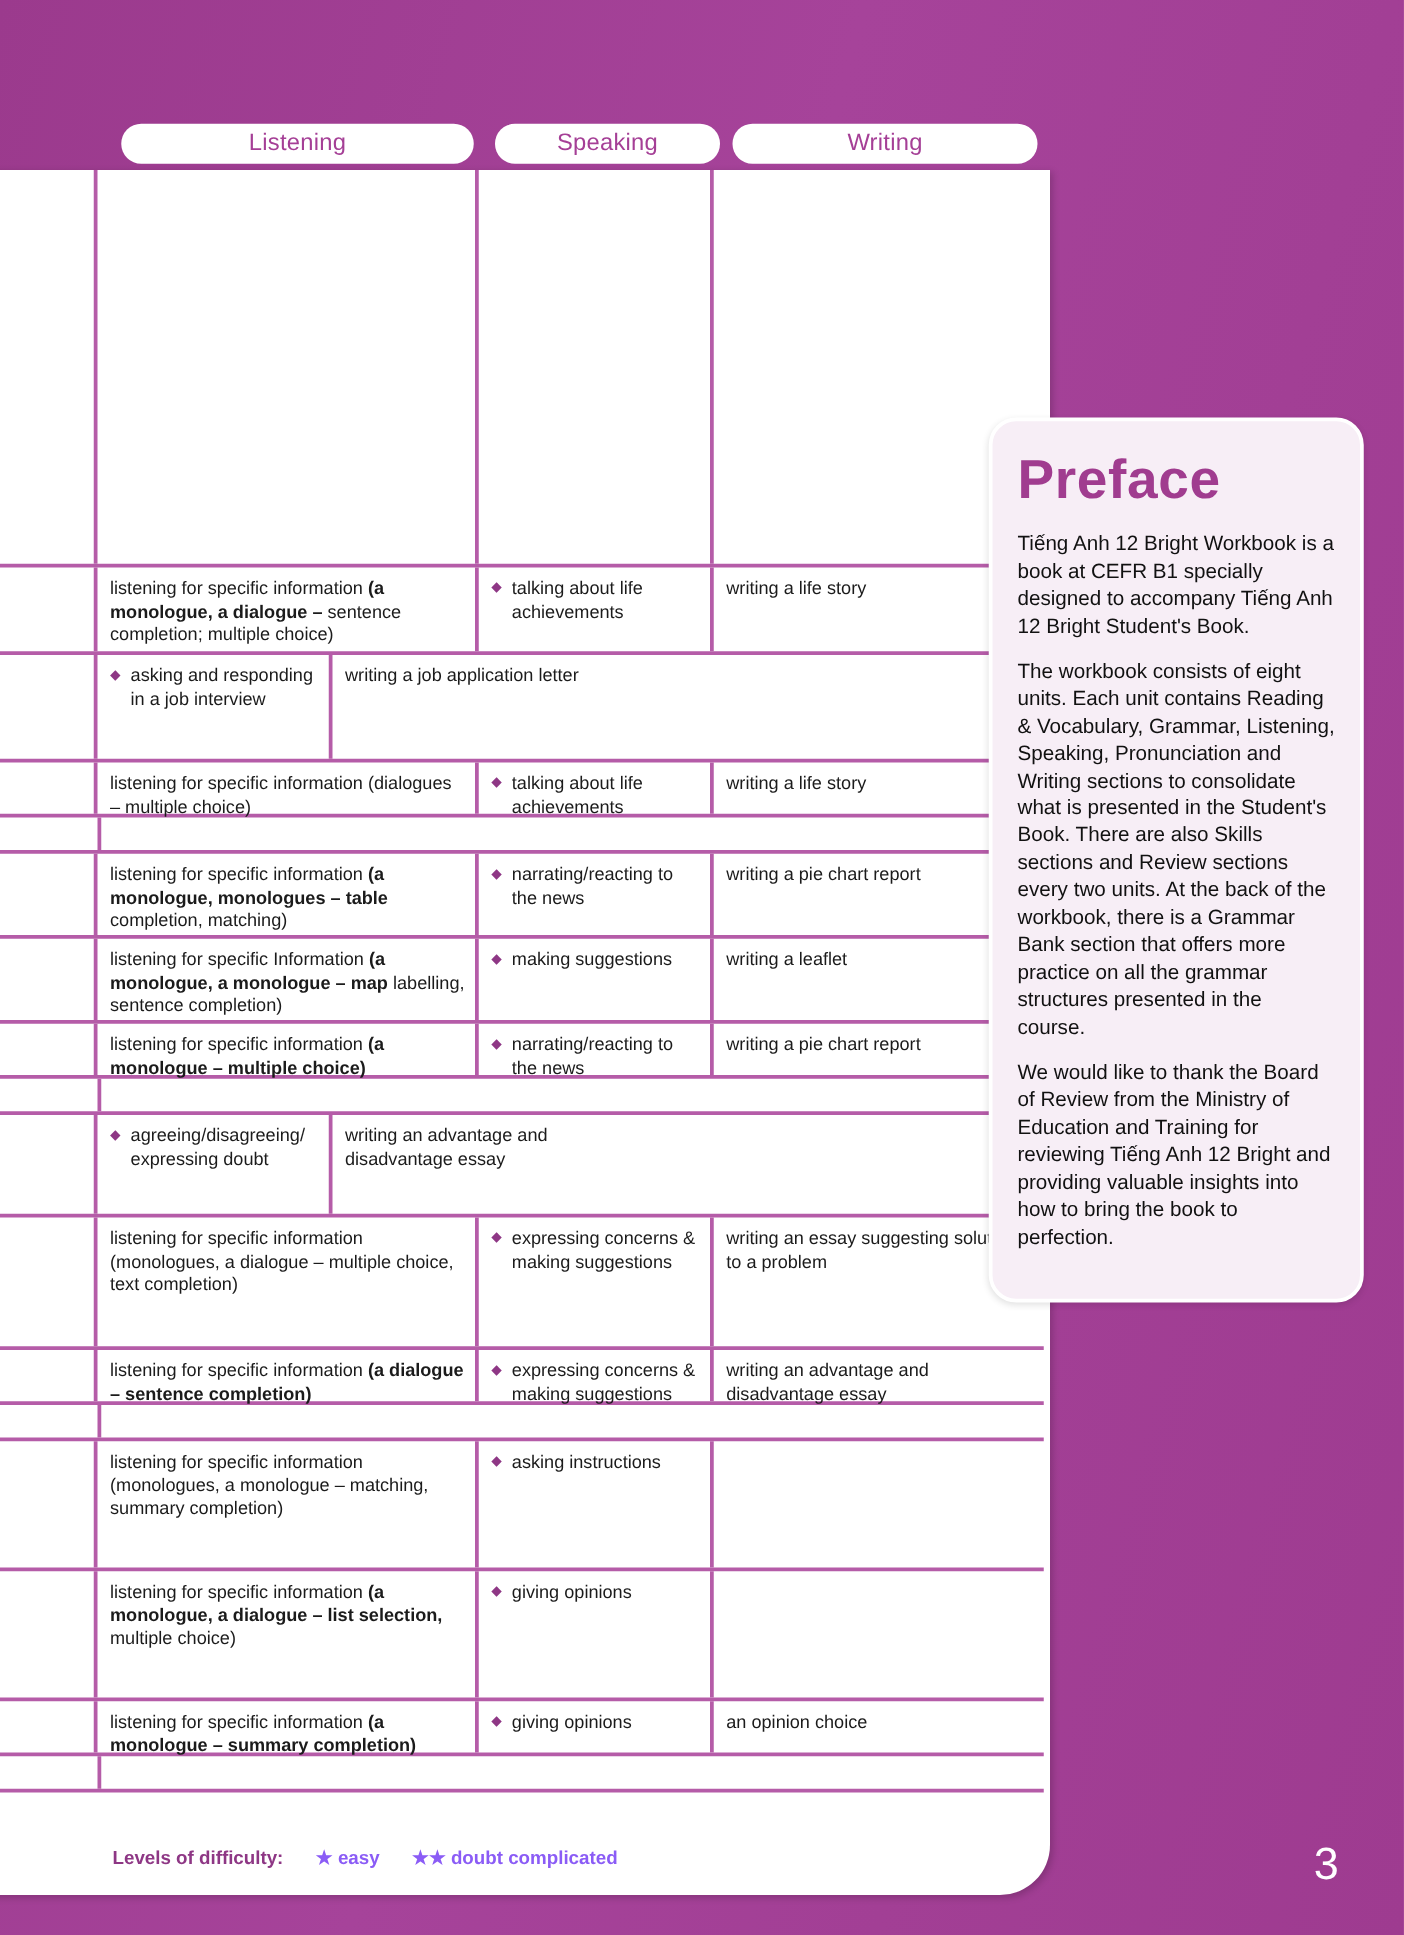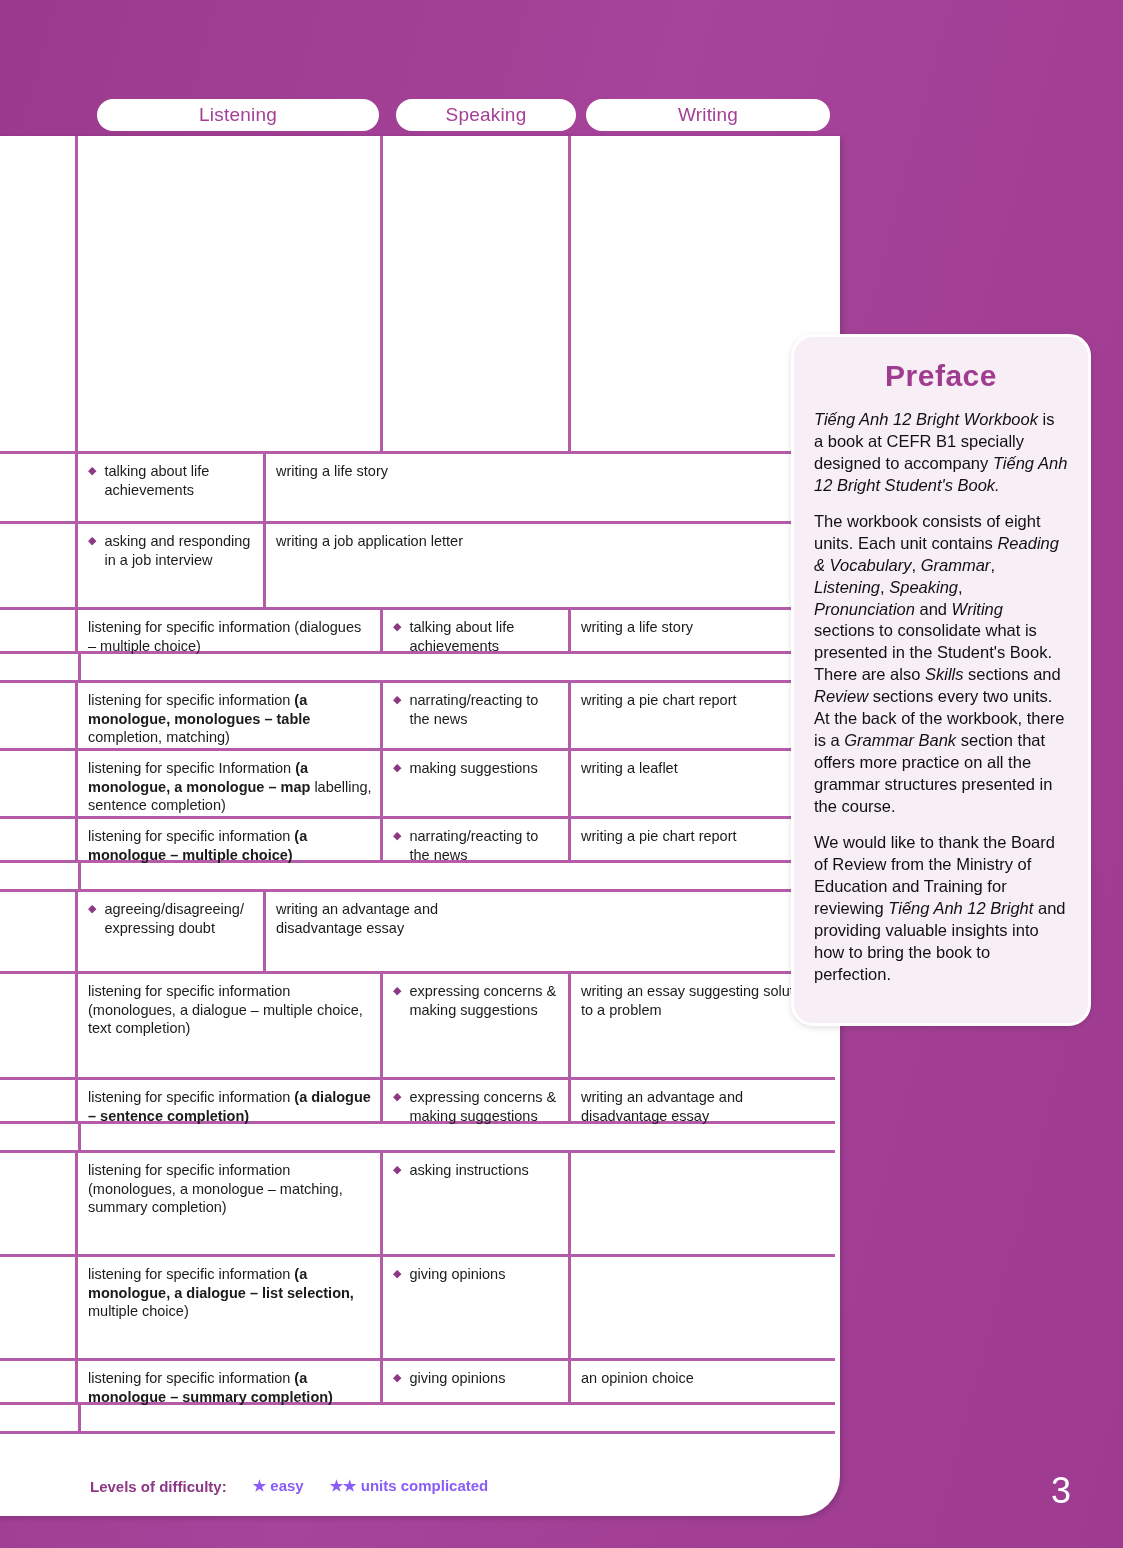--- a/index.html
+++ b/index.html
@@ -136,33 +136,33 @@
     width: 300px;
     background: #f7eef6;
     border: 3px solid #ffffff;
     border-radius: 22px;
     box-sizing: border-box;
     padding: 18px 20px 22px 20px;
     box-shadow: 0 2px 6px rgba(0,0,0,0.12);
   }
   .preface h1 {
     margin: 4px 0 16px 0;
-    text-align: center;
+    text-align: left;
     color: #a03c8f;
-    font-size: 30px;
+    font-size: 44px;
     letter-spacing: 0.5px;
   }
   .preface p {
     margin: 0 0 14px 0;
     font-size: 16.5px;
     line-height: 1.33;
     color: #111111;
   }
   .preface p:last-child { margin-bottom: 16px; }
-  .it { font-style: italic; }
+  .it { }
 
   .page-number {
     position: absolute;
     right: 52px;
     bottom: 36px;
     color: #ffffff;
     font-size: 36px;
   }
 </style>
 </head>
@@ -188,20 +188,25 @@
 
       <div class="row blank-top">
         <div class="cell c-left"></div>
         <div class="cell c-listen"></div>
         <div class="cell c-speak"></div>
         <div class="cell c-write"></div>
       </div>
 
       <div class="row" style="height:70px">
         <div class="cell c-left"></div>
+        <div class="cell c-listen">
+          <span>listening for specific information</span>
+          <span class="b">(a monologue, a dialogue –</span>
+          <span>sentence completion; multiple choice)</span>
+        </div>
         <div class="cell c-speak">
           <div class="bullet-line">
             <span class="bullet">◆</span>
             <span>talking about life achievements</span>
           </div>
         </div>
         <div class="cell c-write">
           <span>writing a life story</span>
         </div>
       </div>
@@ -406,21 +411,21 @@
       <div class="spacer-row">
         <div class="c-left"></div>
         <div class="c-rest"></div>
       </div>
 
     </div>
 
     <div class="legend">
       <span>Levels of difficulty:</span>
       <span class="star">★ easy</span>
-      <span class="star">★★ units complicated</span>
+      <span class="star">★★ doubt complicated</span>
     </div>
   </div>
 </div>
 
 <div class="preface">
   <h1>Preface</h1>
   <p><span class="it">Tiếng Anh 12 Bright Workbook</span><span> is a book at CEFR B1 specially designed to accompany </span><span class="it">Tiếng Anh 12 Bright Student's Book.</span></p>
   <p><span>The workbook consists of eight units. Each unit contains </span><span class="it">Reading &amp; Vocabulary</span><span>, </span><span class="it">Grammar</span><span>, </span><span class="it">Listening</span><span>, </span><span class="it">Speaking</span><span>, </span><span class="it">Pronunciation</span><span> and </span><span class="it">Writing</span><span> sections to consolidate what is presented in the Student's Book. There are also </span><span class="it">Skills</span><span> sections and </span><span class="it">Review</span><span> sections every two units. At the back of the workbook, there is a </span><span class="it">Grammar Bank</span><span> section that offers more practice on all the grammar structures presented in the course.</span></p>
   <p><span>We would like to thank the Board of Review from the Ministry of Education and Training for reviewing </span><span class="it">Tiếng Anh 12 Bright</span><span> and providing valuable insights into how to bring the book to perfection.</span></p>
 </div>

